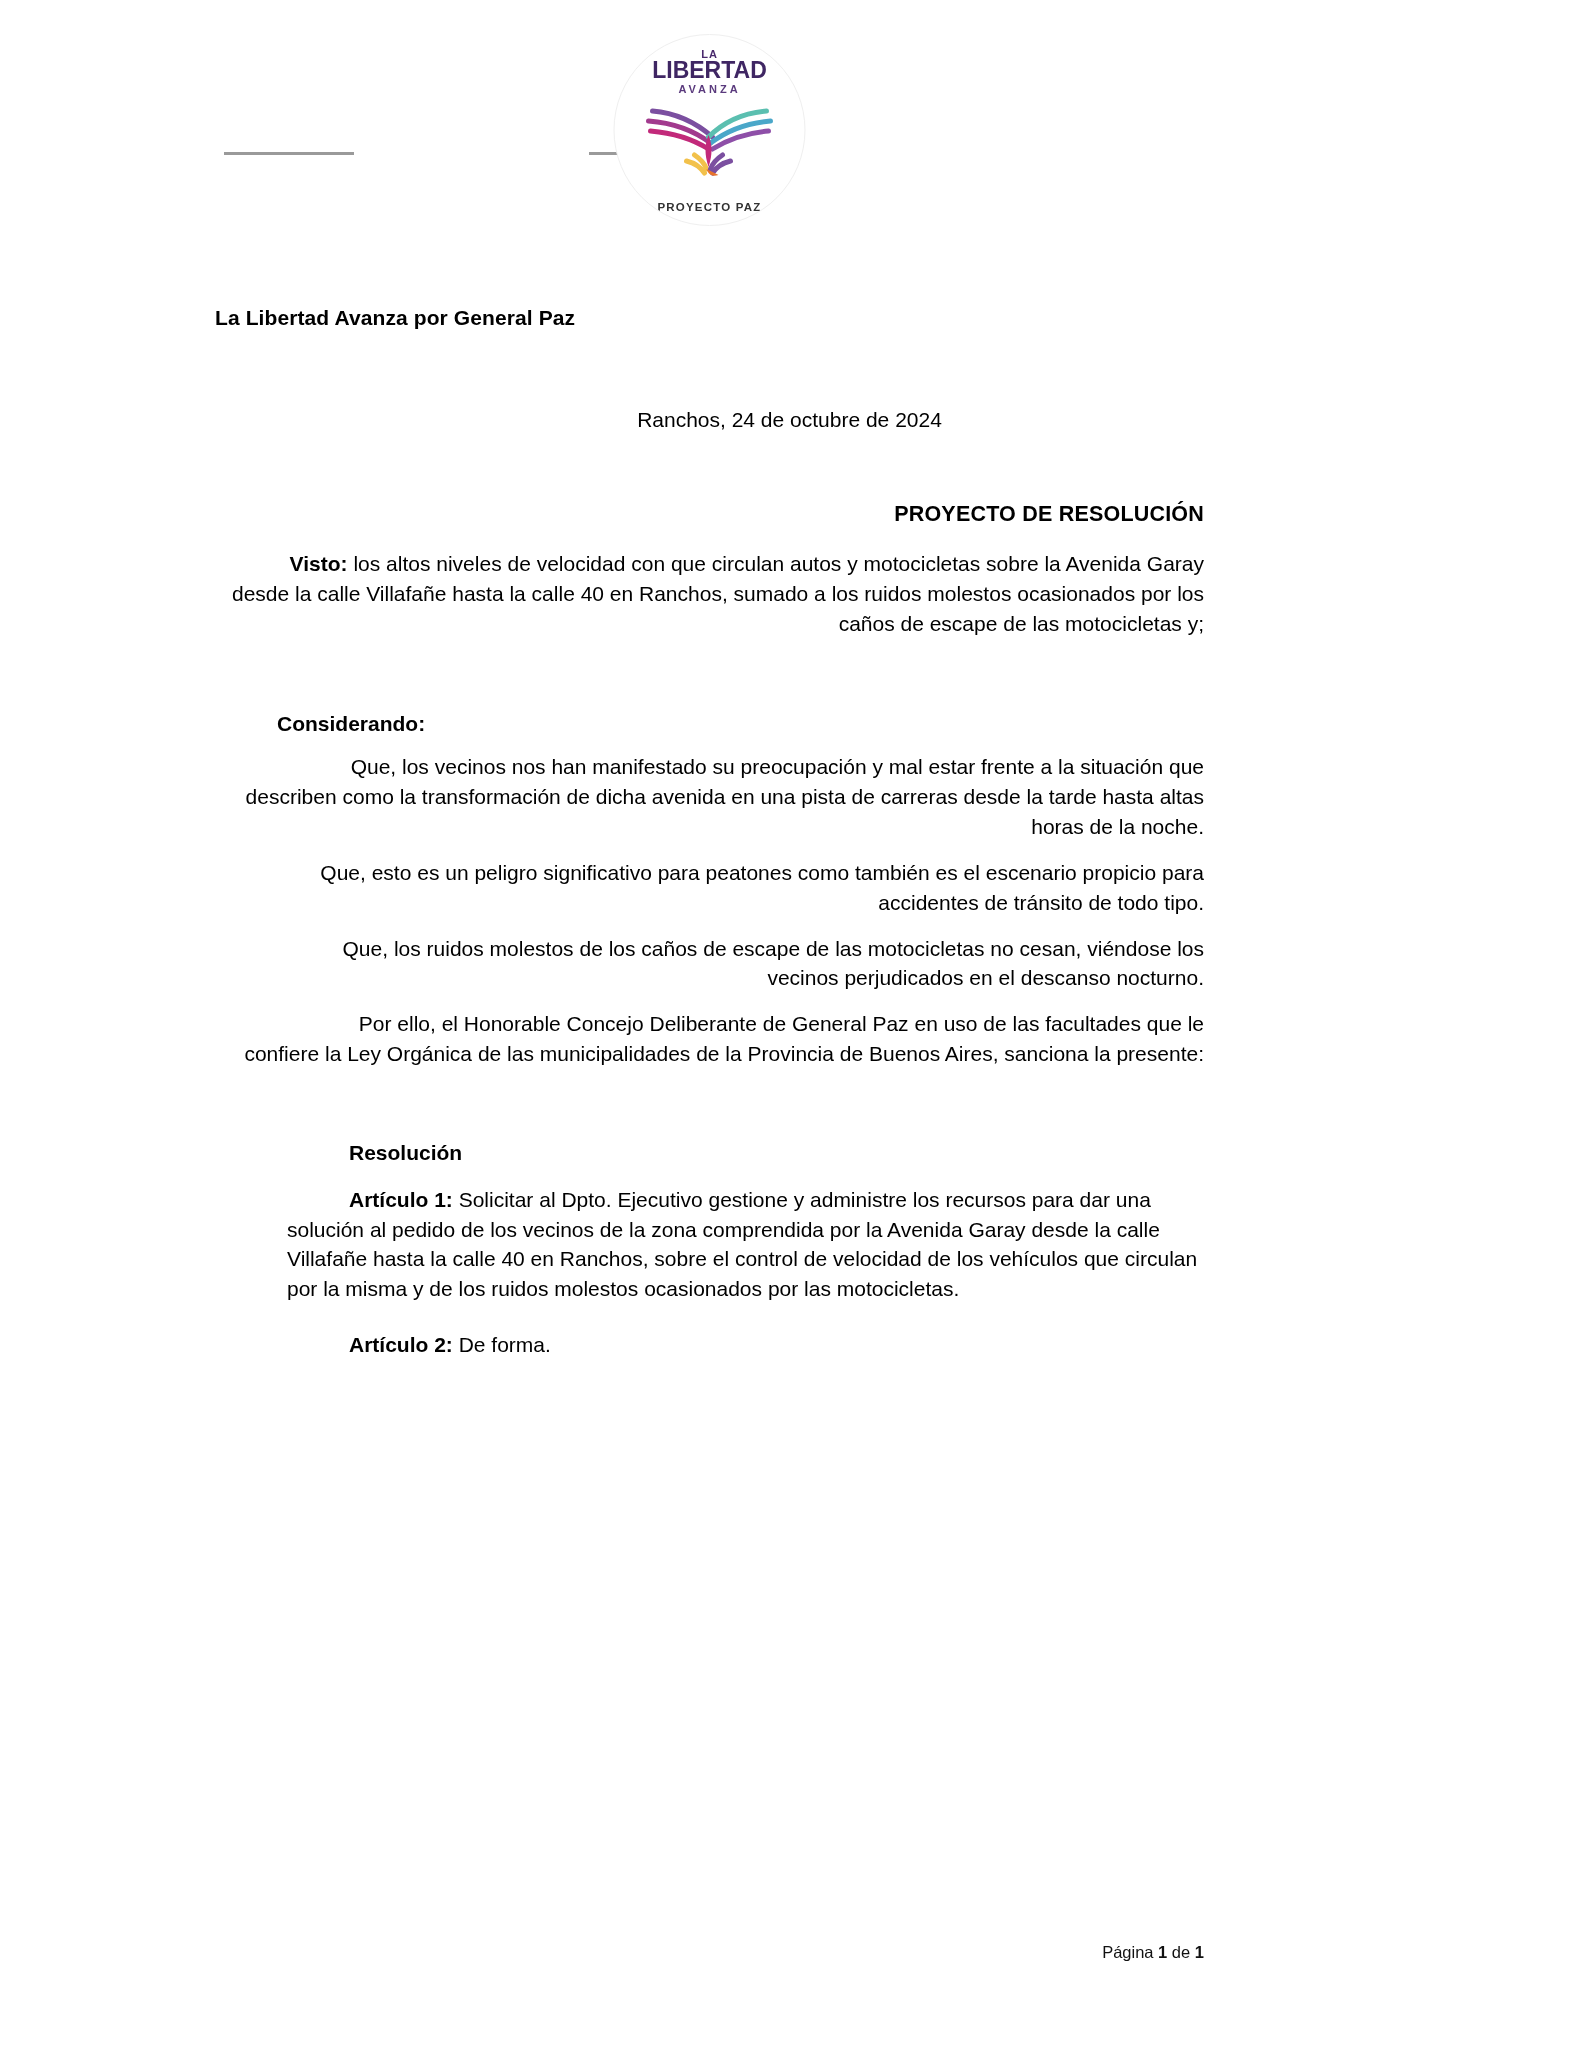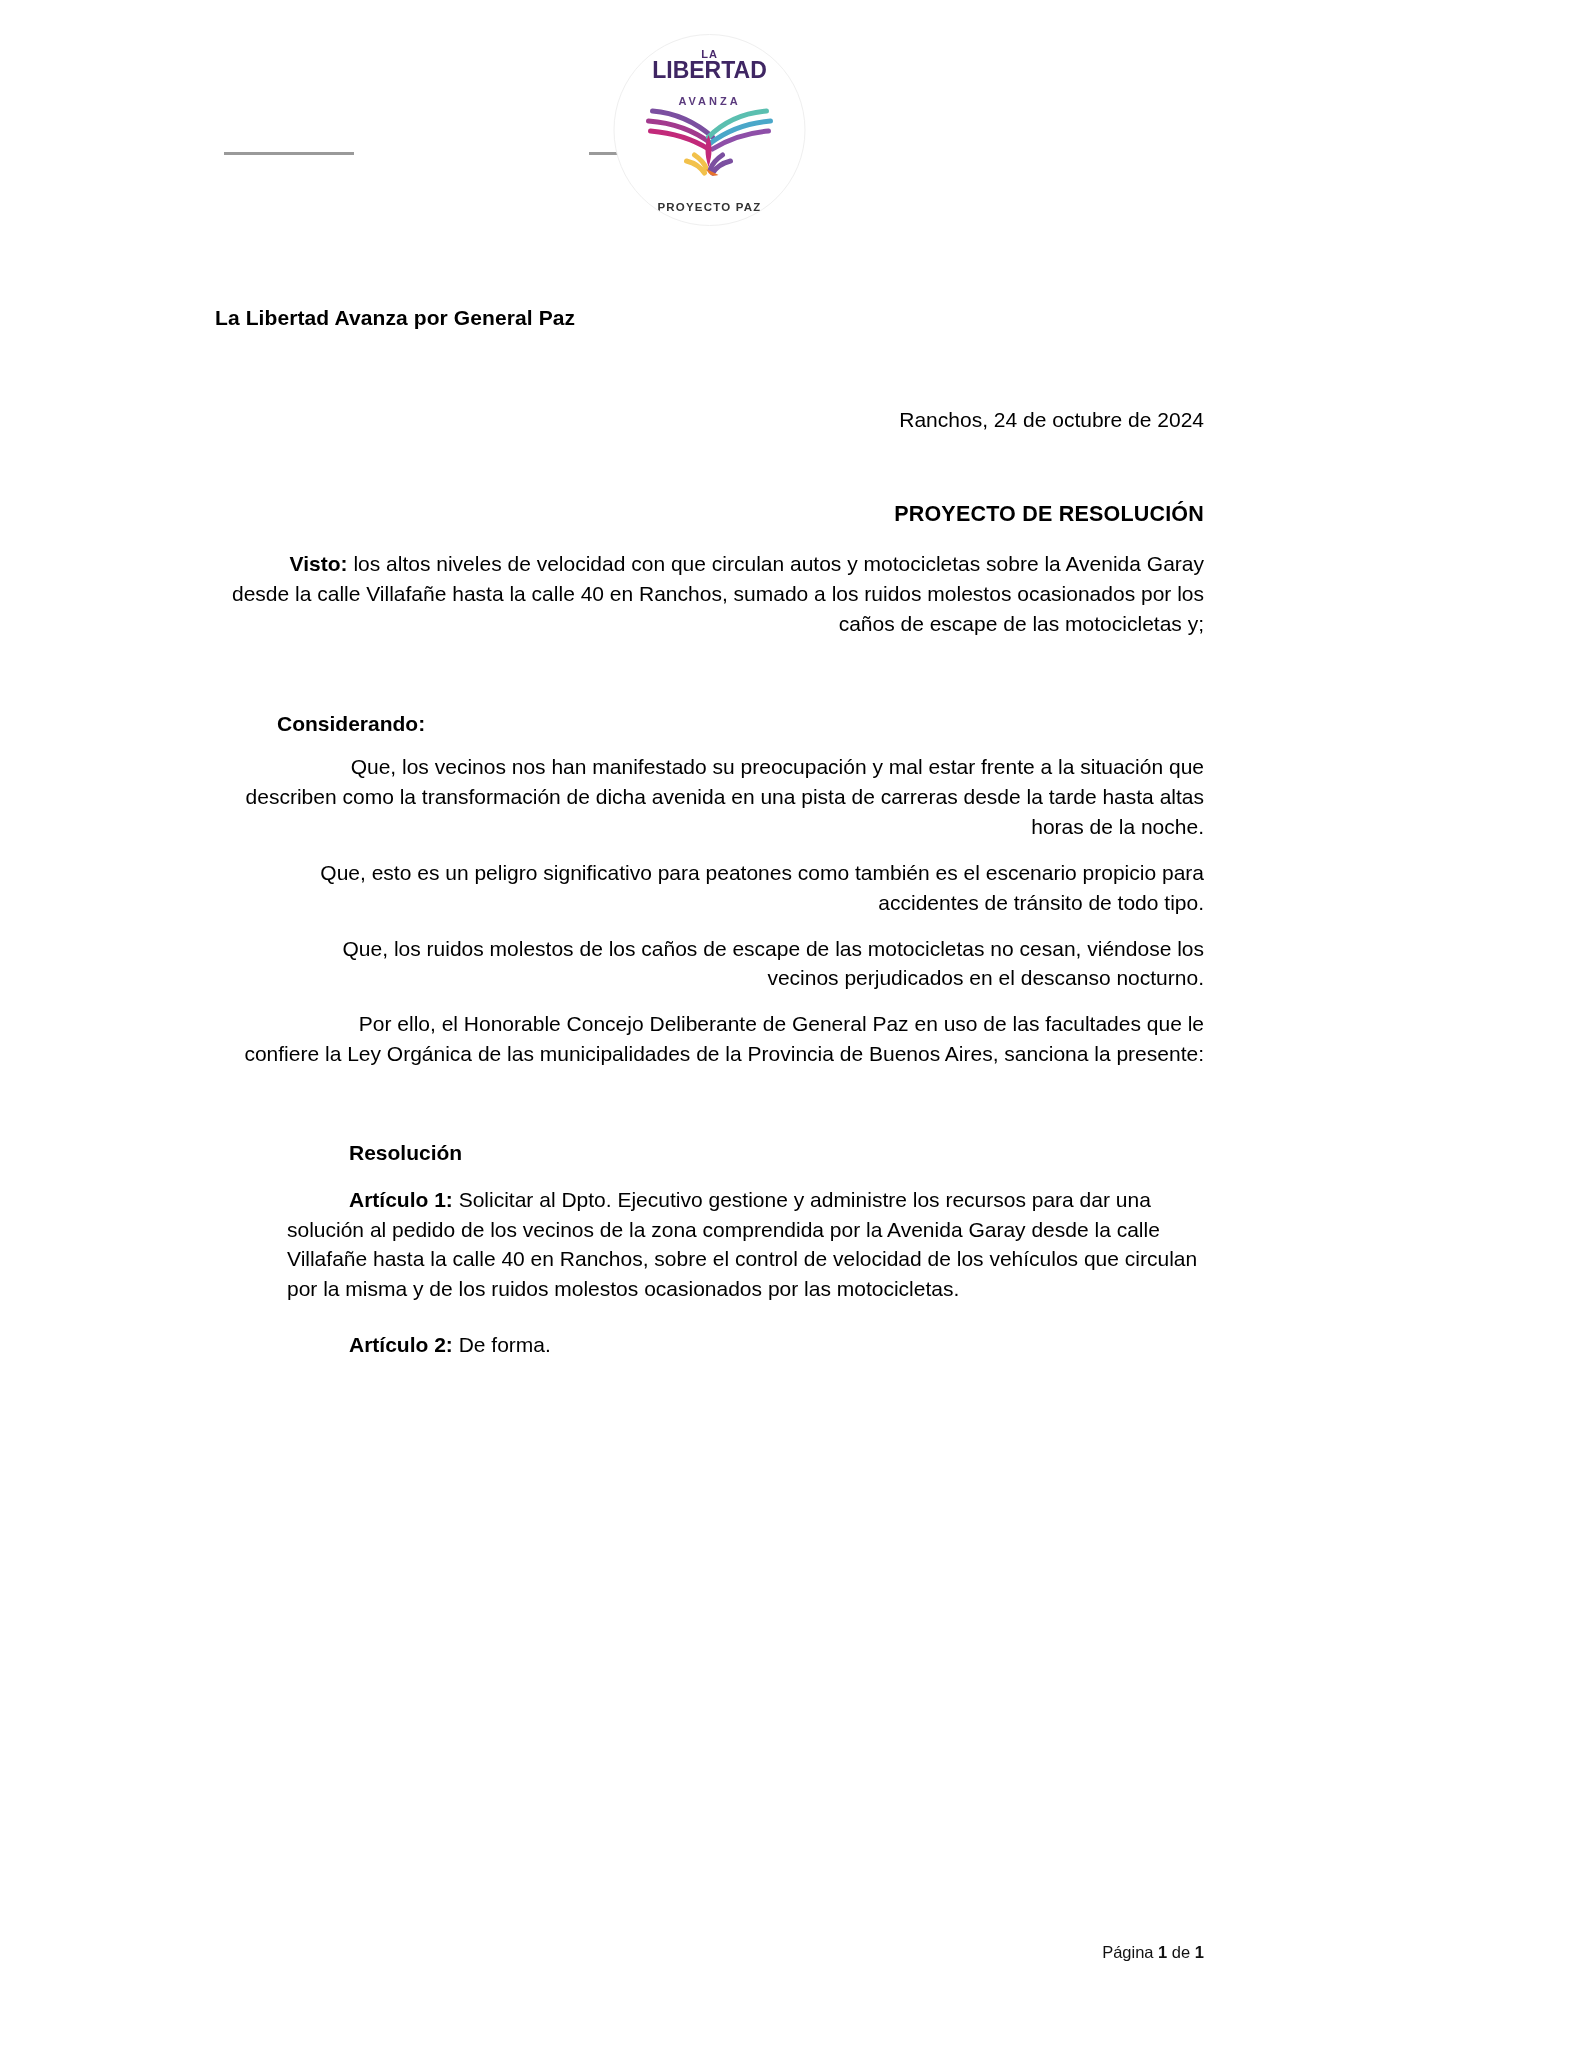--- a/index.html
+++ b/index.html
@@ -80,21 +80,21 @@
     letter-spacing: 0px;
     color: #3f2663;
     margin-top: -1px;
   }
   .logo-avanza {
     display: block;
     font-size: 11px;
     font-weight: bold;
     letter-spacing: 3px;
     color: #5a3a7d;
-    margin-top: 14px;
+    margin-top: 2px;
   }
   .logo-bottom {
     position: absolute;
     left: 0; right: 0;
     bottom: 12px;
     text-align: center;
     font-size: 11.5px;
     font-weight: bold;
     letter-spacing: 1.2px;
     color: #333333;
@@ -112,21 +112,21 @@
   .content {
     padding: 0 215px 0 215px;
   }
   .org-name {
     font-size: 21px;
     font-weight: bold;
     margin: 54px 0 0 0;
     letter-spacing: 0.1px;
   }
   .place-date {
-    text-align: right;
+    text-align: center;
     font-size: 21px;
     margin: 78px 0 0 0;
     padding-left: 160px;
   }
   .doc-title {
     text-align: right;
     font-size: 21.5px;
     font-weight: bold;
     margin: 70px 0 0 0;
     padding-left: 18px;

